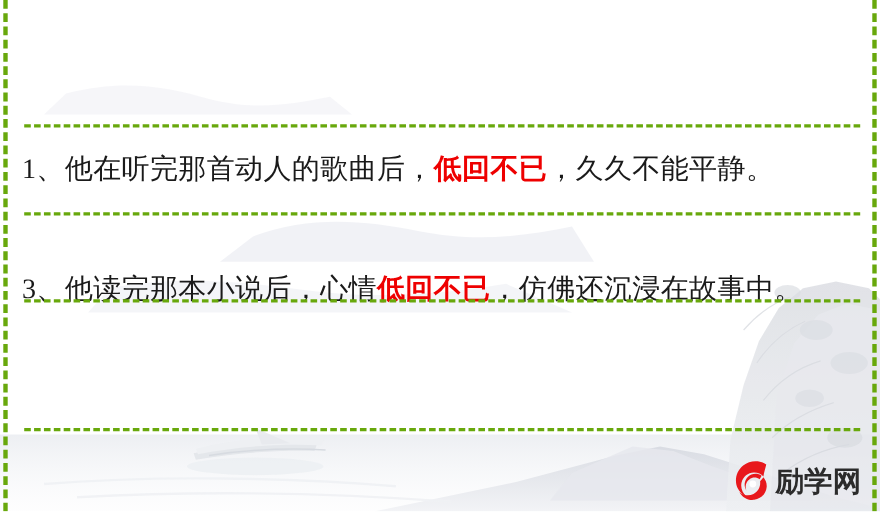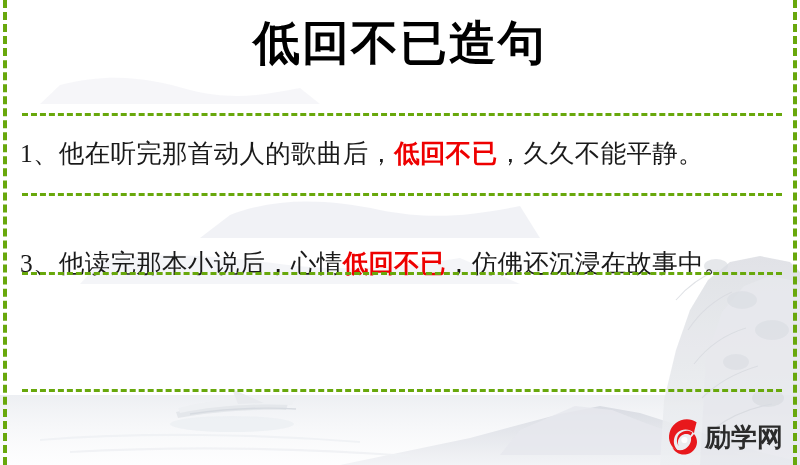--- a/index.html
+++ b/index.html
@@ -79,21 +79,21 @@
     z-index: 3;
   }
   .row {
     box-sizing: border-box;
     padding: 0 18px 0 20px;
     display: flex;
     align-items: center;
   }
   .row-1 { height: 80px; }
   .row-2 { height: 79px; }
-  .row-3 { height: 117px; align-items: flex-end; padding-top: 22px; }
+  .row-3 { height: 117px; align-items: center; padding-top: 22px; }
 
   .sent {
     font-family: "Liberation Serif", "DejaVu Serif", serif;
     font-size: 25.5px;
     line-height: 43px;
     color: #1a1a1a;
     letter-spacing: 0.3px;
   }
   .hl {
     color: #ee0000;
@@ -190,21 +190,20 @@
     </svg>
   </div>
 
   <div class="edge-left"></div>
   <div class="edge-right"></div>
   <div class="sep sep-1"></div>
   <div class="sep sep-2"></div>
   <div class="sep sep-3"></div>
   <div class="sep sep-4"></div>
 
-  <div class="title">低回不已造句</div>
 
   <div class="sentences">
 
     <div class="row row-1">
       <p class="sent"><span>1、</span><span>他在听完那首动人的歌曲后，</span><span class="hl">低回不已</span><span>，久久不能平静。</span></p>
     </div>
 
 
     <div class="row row-3">
       <p class="sent"><span>3、</span><span>他读完那本小说后，心情</span><span class="hl">低回不已</span><span>，仿佛还沉浸在故事中。</span></p>

